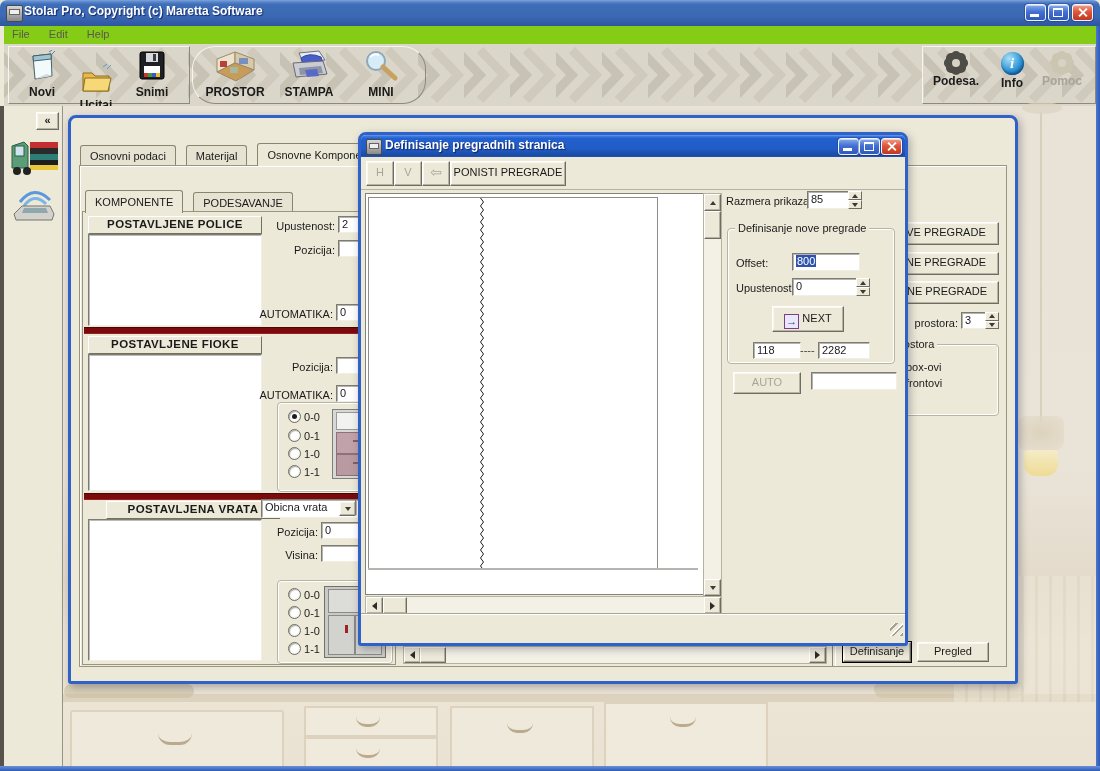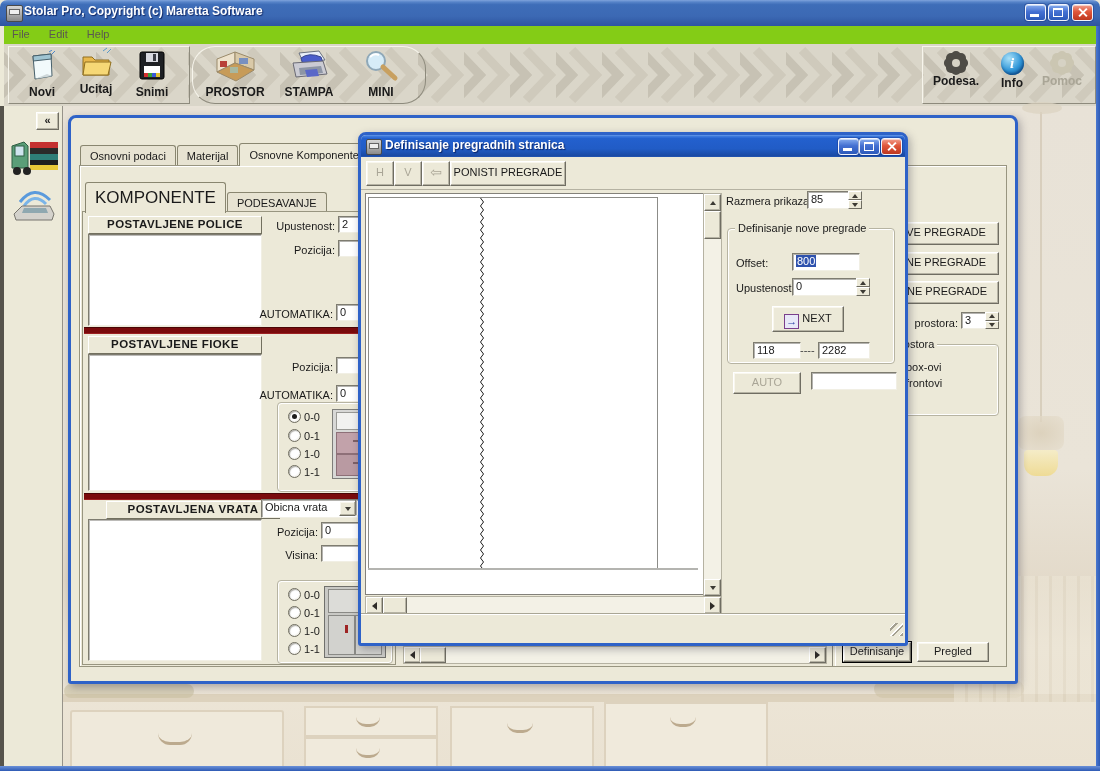--- a/index.html
+++ b/index.html
@@ -30,21 +30,21 @@
     background:linear-gradient(180deg,#86ACEE 0%,#4470D2 45%,#2C59BA 100%);
     box-shadow:inset 0 1px 0 rgba(255,255,255,.55), 0 0 0 1px rgba(20,50,130,.35);position:absolute;}
   .wbtn.red{background:linear-gradient(180deg,#F2A08E 0%,#E0563A 45%,#BE3820 100%);}
   .g-min{position:absolute;left:4px;bottom:3px;width:9px;height:3px;background:#fff;}
   .g-max{position:absolute;left:4px;top:3px;width:8px;height:6px;border:1px solid #fff;border-top-width:2px;}
   .g-x::before,.g-x::after{content:"";position:absolute;left:9px;top:2px;width:2px;height:11px;background:#fff;}
   .g-x::before{transform:rotate(45deg);} .g-x::after{transform:rotate(-45deg);}
   .winframe{border:3px solid #2E62C8;border-radius:8px 8px 3px 3px;background:#ECE9D8;
     box-shadow:2px 3px 8px rgba(40,40,60,.35);}
   
-  .tabrow{display:flex;align-items:flex-end;}
+  .tabrow{display:flex;align-items:flex-end;gap:9px;}
   .tab{padding:4px 9px 3px;border:1px solid #898670;border-bottom:none;border-radius:3px 3px 0 0;
     background:#E7E3D2;margin-right:1px;white-space:nowrap;}
   .tab.on{background:#ECE9D8;padding-top:5px;padding-bottom:5px;margin-bottom:-1px;position:relative;z-index:2;}
   
   .radio{display:inline-block;width:11px;height:11px;border-radius:50%;
     border:1px solid #6F6D60;background:radial-gradient(circle at 35% 30%,#fff 55%,#DEDBCD);
     box-shadow:inset 1px 1px 1px rgba(90,88,76,.5);vertical-align:-2px;}
   .radio.on::after{content:"";display:block;width:5px;height:5px;border-radius:50%;background:#1c1c1c;margin:3px 0 0 3px;}
   
   .spin{width:14px;display:flex;flex-direction:column;}
@@ -115,21 +115,21 @@
     <div class="tbgroup" style="left:4px;top:2px;width:180px;height:56px;">
       <div class="tbitem" style="left:6px;top:3px;">
         <svg width="34" height="32">
           <path d="M8,6 L26,4 L27,26 L10,29 Z" fill="#F2FAFB" stroke="#47606B"></path>
           <path d="M8,6 L26,4 L26.3,9 L8.4,11 Z" fill="#9FC4D2" stroke="#47606B"></path>
           <path d="M22,24 L27,26 L10,29 Z" fill="#CFD8DA"></path>
           <path d="M24,2 l3,-2 m0,4 l3,-3" stroke="#4C84C8" fill="none"></path>
         </svg>
         <div class="cap">Novi</div>
       </div>
-      <div class="tbitem" style="left:60px;top:0;">
+      <div class="tbitem" style="left:60px;top:16px;">
         <svg width="34" height="32">
           <path d="M4,10 h9 l3,3 h14 v15 h-26 Z" fill="#E8B84C" stroke="#8F6E1E"></path>
           <path d="M6,15 h26 l-3,13 h-25 Z" fill="#F6D876" stroke="#8F6E1E"></path>
           <path d="M24,4 l4,-3 m0,5 l4,-4" stroke="#5A9AC8" fill="none"></path>
         </svg>
         <div class="cap">Ucitaj</div>
       </div>
       <div class="tbitem" style="left:116px;top:3px;">
         <svg width="34" height="32">
           <rect x="5" y="2" width="24" height="27" rx="2" fill="#1E2024" stroke="#000"></rect>
@@ -250,21 +250,21 @@
     <div class="tabrow abs" style="left:9px;top:25px;height:22px;">
       <span class="tab">Osnovni podaci</span>
       <span class="tab">Materijal</span>
       <span class="tab on">Osnovne Komponente</span>
       <span class="tab">Plocasti ma</span>
     </div>
 
     <div class="abs" style="left:8px;top:47px;width:926px;height:500px;border:1px solid #989580;box-shadow:inset 1px 1px 0 #fff;">
 
       <div class="tabrow abs" style="left:5px;top:23px;height:23px;">
-        <span class="tab on" style="font-size:17px;">KOMPONENTE</span>
+        <span class="tab on" style="font-size:11px;">KOMPONENTE</span>
         <span class="tab" style="font-size:11px;">PODESAVANJE</span>
       </div>
 
       <div class="abs" style="left:2px;top:45px;width:312px;height:452px;border:1px solid #989580;background:#ECE9D8;">
 
         <div class="hdrbar abs" style="left:5px;top:4px;width:172px;height:16px;">POSTAVLJENE POLICE</div>
         <div class="listbox abs" style="left:5px;top:22px;width:172px;height:90px;"></div>
         <div class="rlbl abs" style="left:160px;top:8px;width:92px;">Upustenost:</div>
         <div class="field abs" style="left:255px;top:4px;width:28px;height:13px;">2</div>
         <div class="rlbl abs" style="left:160px;top:32px;width:92px;">Pozicija:</div>

